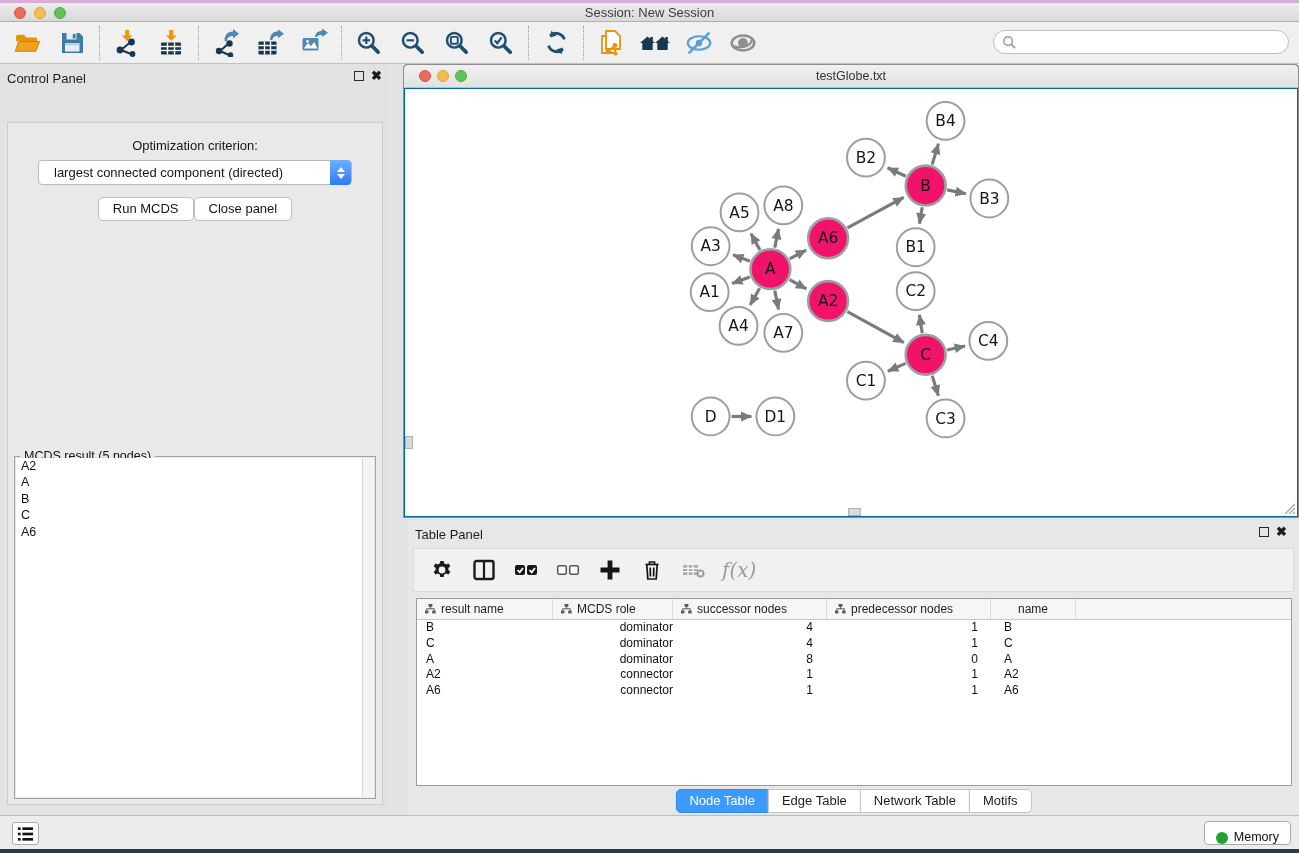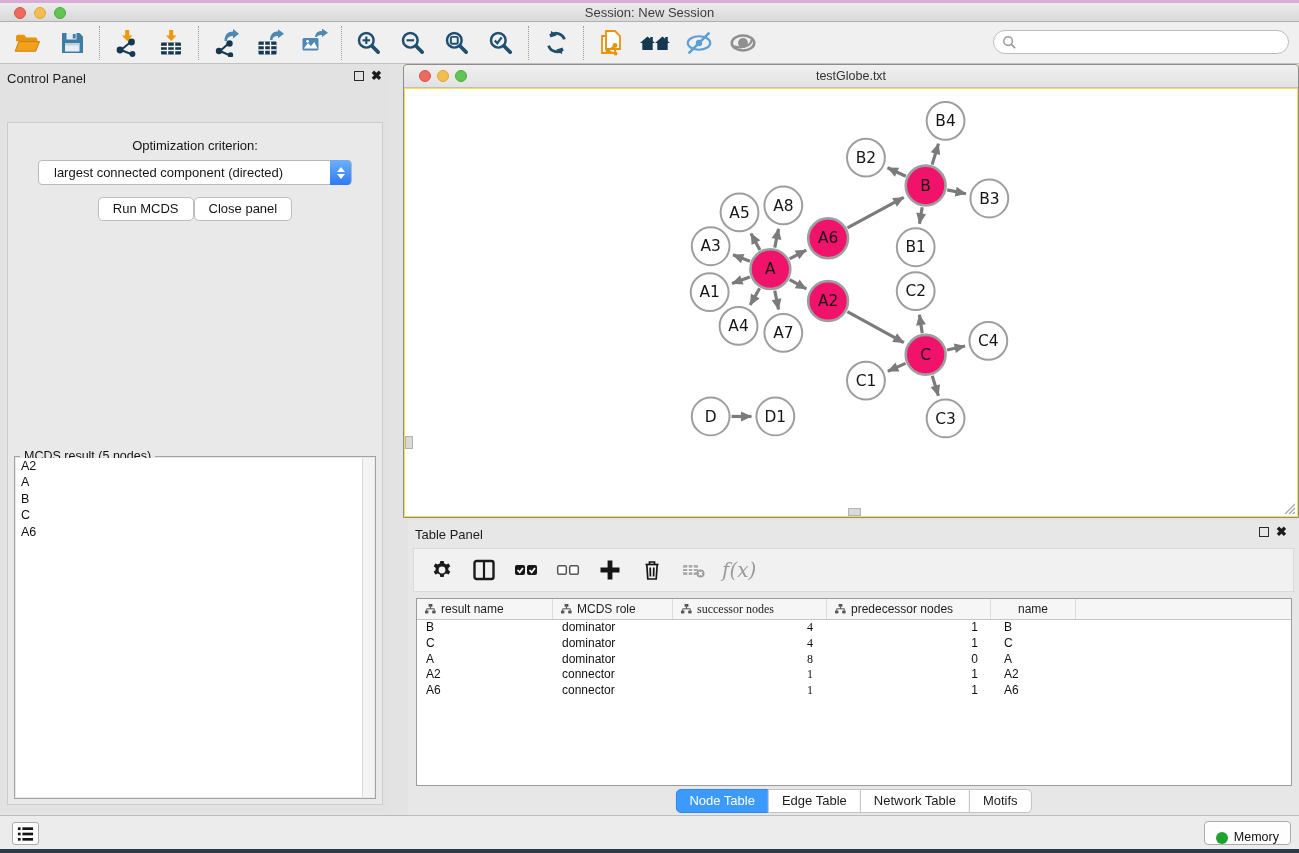--- a/index.html
+++ b/index.html
@@ -58,21 +58,21 @@
   .mac-btn { background:#fff; border:1px solid #bdbdbd; border-radius:5px; font-size:13px; color:#141414;
     padding:3px 14px 4px; font-family:"Liberation Sans",sans-serif; }
   #result-box { position:absolute; left:6px; right:6px; top:333px; bottom:5px; border:1px solid #a2a2a2; }
   #result-title { position:absolute; top:-8px; left:5px; background:#e9e9e9; padding:0 4px; font-size:12.5px; color:#111; }
   #result-list { position:absolute; inset:1px 13px 1px 1px; background:#fff; overflow:hidden; }
   #result-scroll { position:absolute; top:1px; bottom:1px; right:1px; width:12px; background:#f4f4f4; border-left:1px solid #d8d8d8; }
   #result-list div { font-size:12.5px; color:#101010; line-height:16.4px; padding-left:5px; }
 
   
   #network-window { position:absolute; left:403px; top:64px; width:896px; height:454px;
-    background:#fde047; border:1px solid #8d8d8d; border-radius:4px 4px 0 0; }
+    background:#0369a1; border:1px solid #8d8d8d; border-radius:4px 4px 0 0; }
   #nw-titlebar { position:relative; height:23px; background:linear-gradient(#f0f0f0,#e2e2e2);
     border-bottom:1px solid #bfbfbf; border-radius:4px 4px 0 0; }
   #nw-titlebar .lights { top:5px; left:15px; gap:6px; }
   #nw-titlebar .light { width:12px; height:12px; }
   #nw-titlebar .title { text-align:center; font-size:12.5px; color:#333; line-height:22px; }
   #nw-canvas { position:absolute; left:1px; right:1px; top:24px; bottom:1px; background:#fff; }
   #graph-svg { width:100%; height:100%; }
   .nw-thumb-v { position:absolute; left:0; top:347px; width:8px; height:13px; background:#d9d9d9; border:1px solid #b2b2b2; }
   .nw-thumb-h { position:absolute; left:443px; bottom:0; width:13px; height:8px; background:#d9d9d9; border:1px solid #b2b2b2; }
   .resize-grip { position:absolute; right:2px; bottom:2px; }
@@ -84,21 +84,21 @@
   .tp-icon { width:32px; height:32px; display:flex; align-items:center; justify-content:center; }
   #fx-label { font-family:"DejaVu Serif", serif; font-style:italic; color:#9b9b9b; font-size:20px; margin-left:2px; }
   #tbl-wrap { position:absolute; left:8px; right:7px; top:78px; height:188px; background:#fff; border:1px solid #9c9c9c; }
   #tbl-head { display:flex; height:21px; background:#f6f6f6; border-bottom:1px solid #c6c6c6; }
   .th { display:flex; align-items:center; gap:5px; font-size:12px; color:#1e1e1e; border-right:1px solid #dcdcdc;
     padding-left:8px; overflow:hidden; white-space:nowrap; }
   .th.center { justify-content:center; padding-left:0; }
   .tr { display:flex; height:15.8px; }
   .td { font-size:12px; color:#101010; line-height:15.8px; overflow:hidden; white-space:nowrap; }
   
-  .c0 { width:136px; } .c1 { width:120px; } .c2 { width:154px;font-family:Liberation Serif, serif; } .c3 { width:164px; } .c4 { width:85px; }
+  .c0 { width:136px; } .c1 { width:120px;text-align:right; } .c2 { width:154px; } .c3 { width:164px; } .c4 { width:85px; }
   .cf { flex:1; border-right:none !important; }
   .td.c0 { padding-left:9px; } .td.c1 { padding-left:9px; }
   .td.c2 { text-align:right; padding-right:14px; } .td.c3 { text-align:right; padding-right:13px; }
   .td.c4 { padding-left:13px; }
   #tp-tabs { position:absolute; top:269px; left:50%; transform:translateX(-50%); display:flex; }
 
   
   #status-bar { position:absolute; left:0; top:815px; width:1299px; height:34px; background:#ececec; border-top:1px solid #bcbcbc; }
   #list-btn { position:absolute; left:12px; top:6px; width:27px; height:23px; background:#fdfdfd;
     border:1px solid #ababab; border-radius:3px; display:flex; align-items:center; justify-content:center; }

